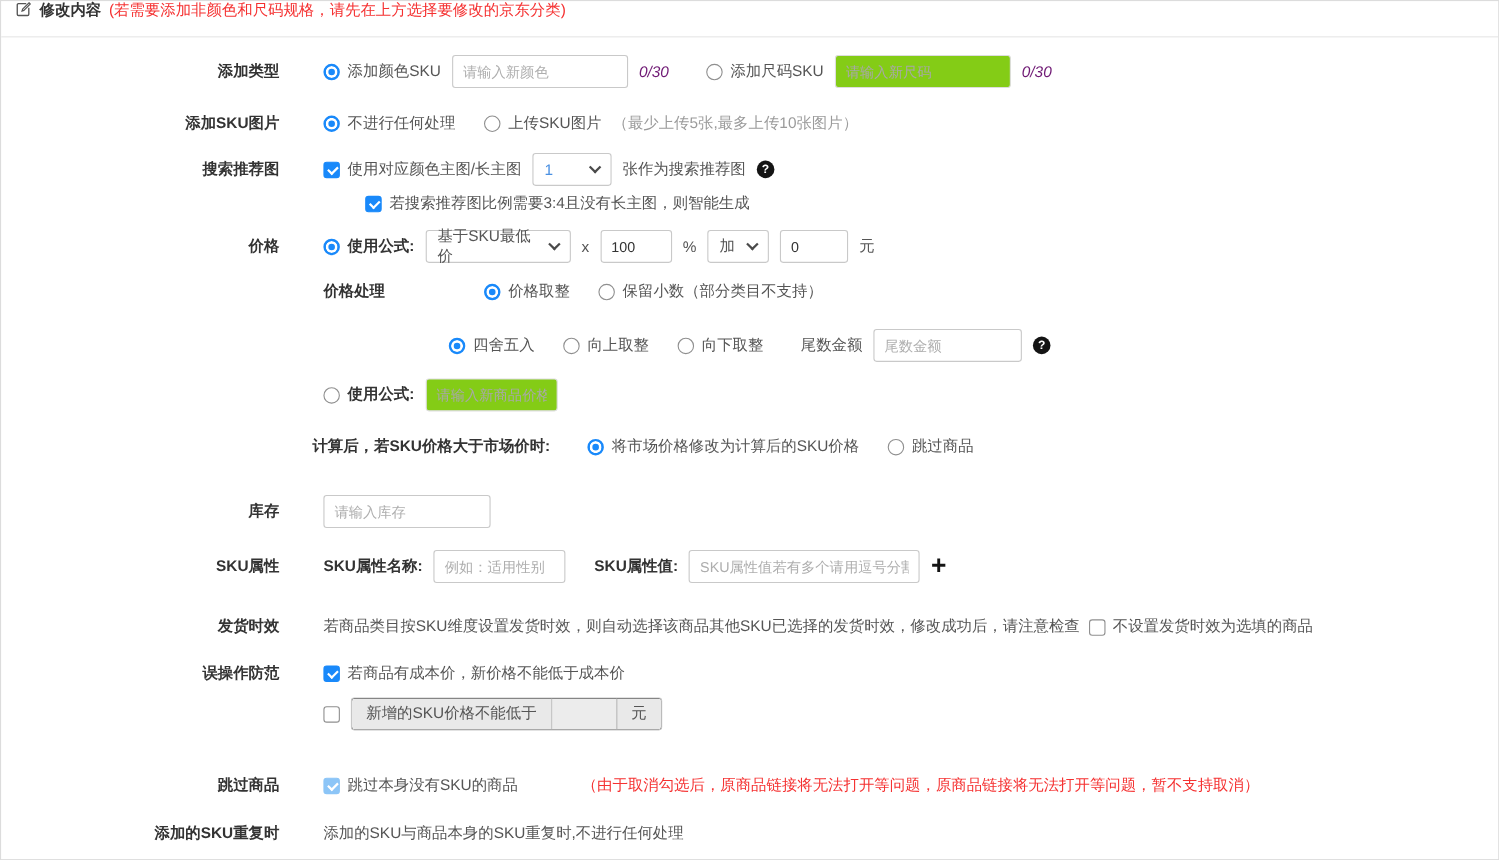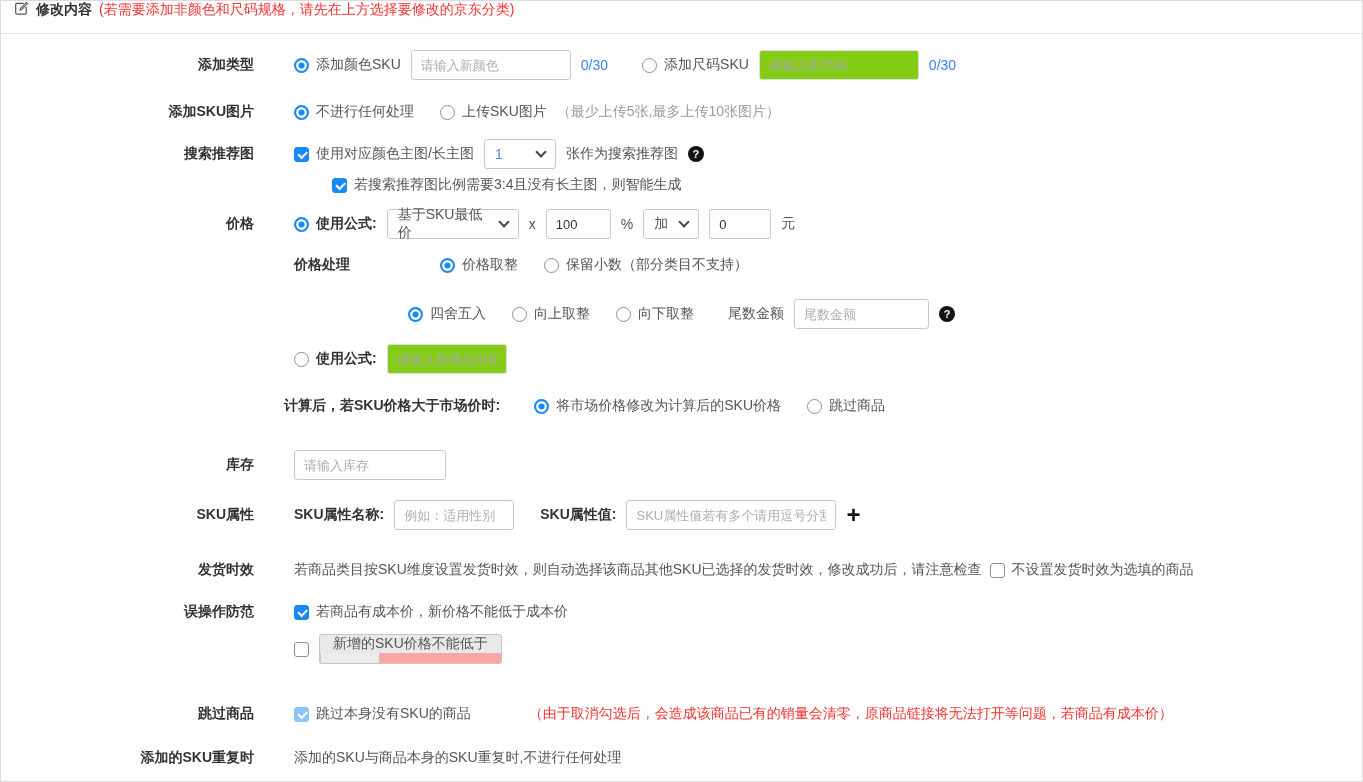--- a/index.html
+++ b/index.html
@@ -40,33 +40,33 @@
   .input { height:30px; border:1px solid #c9c9c9; border-radius:3px; padding:0 9px; font-size:13px; color:#333;
            font-family:inherit; outline:none; background:#fff; flex-shrink:0; }
   .input::placeholder { color:#aeaeae; }
   .input.dis { background:#84cc16; border-color:#dddddd; }
   .input.dis::placeholder { color:#a8a8a8; }
 
   .w160{width:160px} .w150{width:120px} .w152{width:152px} .w135{width:135px}
   .w132{width:132px} .w72{width:72px} .w65{width:65px} .w62{width:62px} .w56{width:56px} .w210{width:210px}
 
   
-  .group { display:inline-flex; height:30px; border:1px solid #c6c6c6; border-radius:3px; overflow:hidden; background:#fca5a5;flex-direction:column; }
+  .group { display:inline-flex; height:30px; border:1px solid #c6c6c6; border-radius:3px; overflow:hidden; background:#000000; }
   .group .addon { display:flex; align-items:center; padding:0 13px; color:#555; background:#e9e9e9; }
   .group .ginput { width:60px; border:none; border-left:1px solid #c6c6c6; border-right:1px solid #c6c6c6;
                    background:#ececec; padding:0 8px; font-family:inherit; outline:none; }
 
   .help { width:16px; height:16px; border-radius:50%; background:#141414; color:#fff; display:inline-flex;
           align-items:center; justify-content:center; font-size:11px; font-weight:bold; cursor:pointer; flex-shrink:0; }
   .plus { font-size:24px; font-weight:bold; color:#141414; line-height:20px; cursor:pointer; }
 
   .muted { color:#9b9b9b; }
   .red { color:#f53131; }
   .link { color:#5a7fc0; cursor:pointer; }
-  .counter { color:#3b82f6; }
+  .counter { color:#701a75;font-style:italic; }
   .subbold { font-weight:bold; color:#333; }
   .txt { color:#555; }
   .ml16 { margin-left:16px;justify-content:space-between; } .ml24 { margin-left:24px; } .ml48 { margin-left:48px; }
 </style>
 </head>
 <body>
 
 <div class="page">
 
   <div class="header">
@@ -275,21 +275,21 @@
       </div>
     </div>
 
     <div class="row" style="margin-bottom:20px">
       <div class="flabel">跳过商品</div>
       <div class="content">
         <span class="opt">
           <span class="cb on dis"></span>
           <span>跳过本身没有SKU的商品</span>
         </span>
-        <span class="red ml48">（由于取消勾选后，会造成该商品已有的销量会清零，原商品链接将无法打开等问题，若商品有成本价）</span>
+        <span class="red ml48">（由于取消勾选后，原商品链接将无法打开等问题，原商品链接将无法打开等问题，暂不支持取消）</span>
       </div>
     </div>
 
     <div class="row">
       <div class="flabel">添加的SKU重复时</div>
       <div class="content">
         <span class="txt">添加的SKU与商品本身的SKU重复时,不进行任何处理</span>
       </div>
     </div>
 

